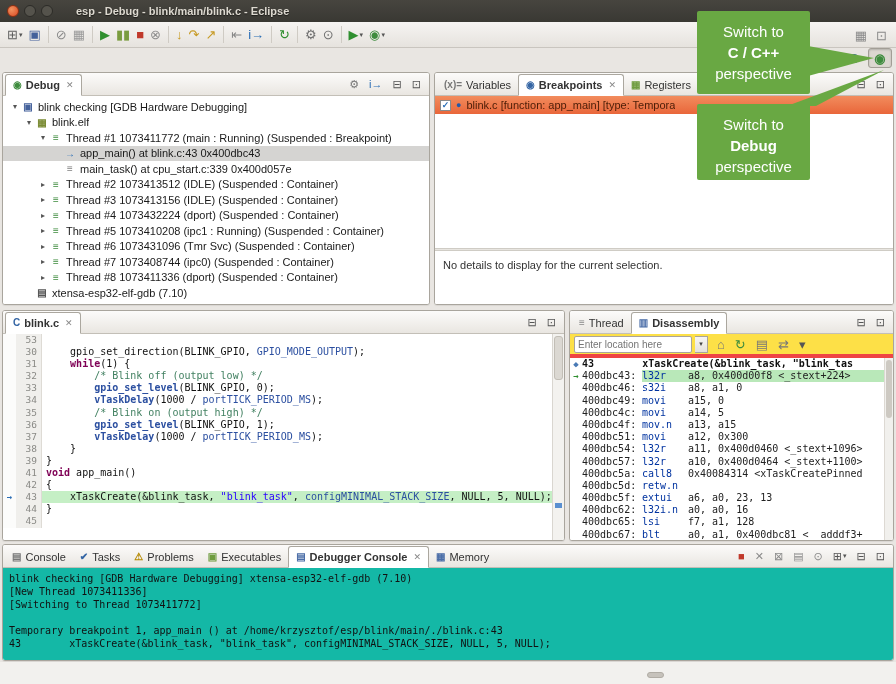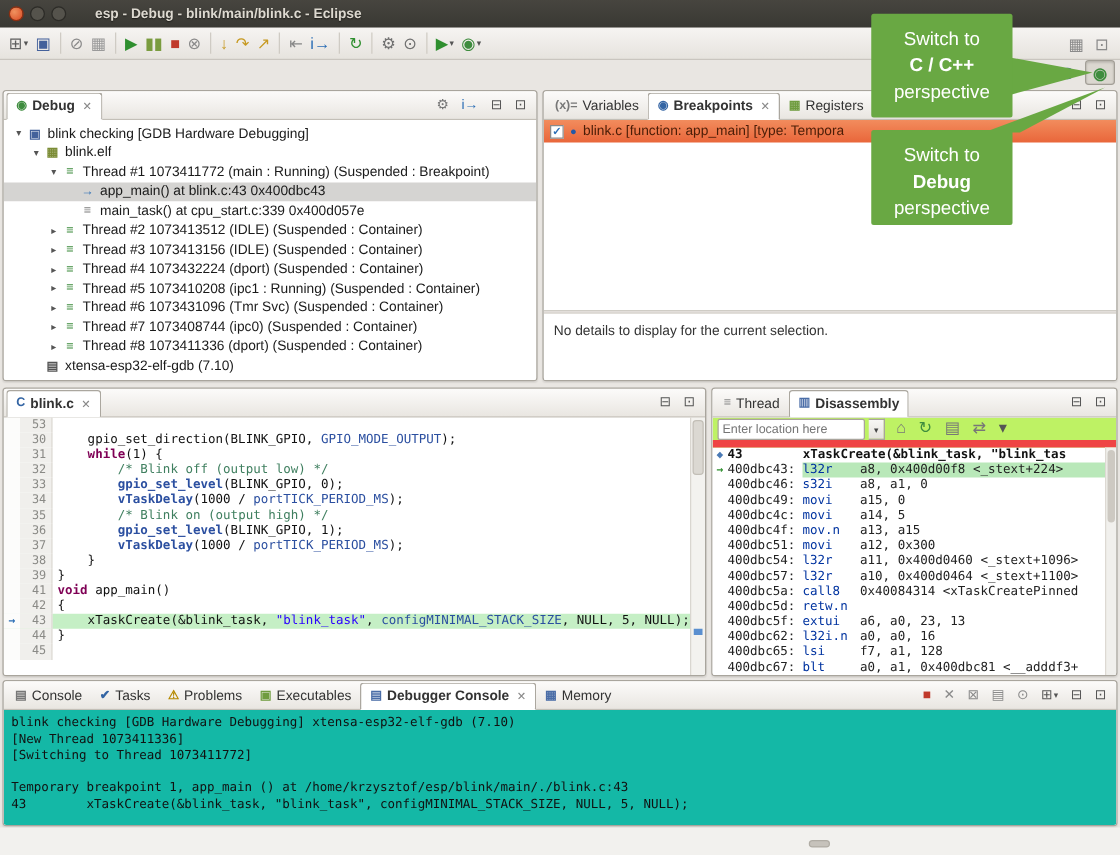--- a/index.html
+++ b/index.html
@@ -67,21 +67,21 @@
   .tk-cmt{color:#3f7f5f}
   .tk-kw{color:#7f0055;font-weight:bold}
   .tk-str{color:#2a00ff}
   .tk-mac{color:#2b4fa0;}
   .tk-fn{color:#2b4fa0;font-weight:bold}
   .eruler{position:absolute;right:0;top:0;bottom:0;width:12px;background:#f3f2ef;border-left:1px solid #d9d6d0}
   .eruler .thumb{position:absolute;left:1px;right:1px;top:2px;height:44px;background:#dbd8d2;border:1px solid #c2beb6;border-radius:3px}
   .eruler .mark-blue{position:absolute;left:2px;width:7px;height:5px;background:#5a8fd0;top:82%}
 
   
-  .dis-loc{position:absolute;top:0;left:0;right:0;display:flex;align-items:flex-end;height:24px;background:#bef264;border-bottom:6px solid #ef4444;padding:0 4px;gap:3px}
+  .dis-loc{position:absolute;top:0;left:0;right:0;display:flex;align-items:center;height:24px;background:#fde047;border-bottom:4px solid #ef4444;padding:0 4px;gap:3px}
   .dis-input{width:118px;height:17px;border:1px solid #a9a49c;font-size:10px;padding:0 3px;color:#333;background:#fff;border-radius:2px;font-family:"Liberation Sans",sans-serif}
   .dis-dd{width:13px;height:17px;border:1px solid #a9a49c;border-left:none;background:linear-gradient(#f7f6f4,#e4e1dc);font-size:7px;display:flex;align-items:center;justify-content:center;color:#444}
   .dis-body{position:absolute;top:24px;left:0;right:9px;bottom:0;font-family:"DejaVu Sans Mono",monospace;font-size:10px;line-height:12.2px;overflow:hidden}
   .dline{display:flex;white-space:pre;height:12.2px}
   .dgut{flex:0 0 12px;text-align:center;font-size:9px;font-weight:bold}
   .dsrc{font-weight:bold;color:#111}
   .daddr{flex:0 0 60px;color:#222}
   .dhl{display:flex;flex:1}
   .dline.pc .dhl{background:#b9e8b9}
   .dmn{color:#0033a0;flex:0 0 46px}

